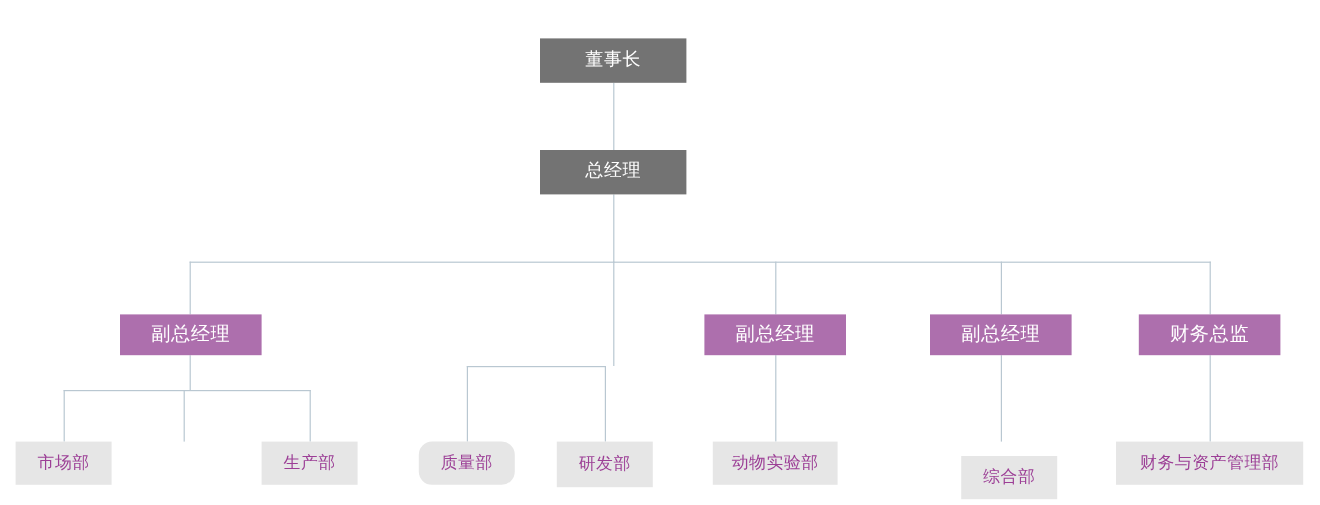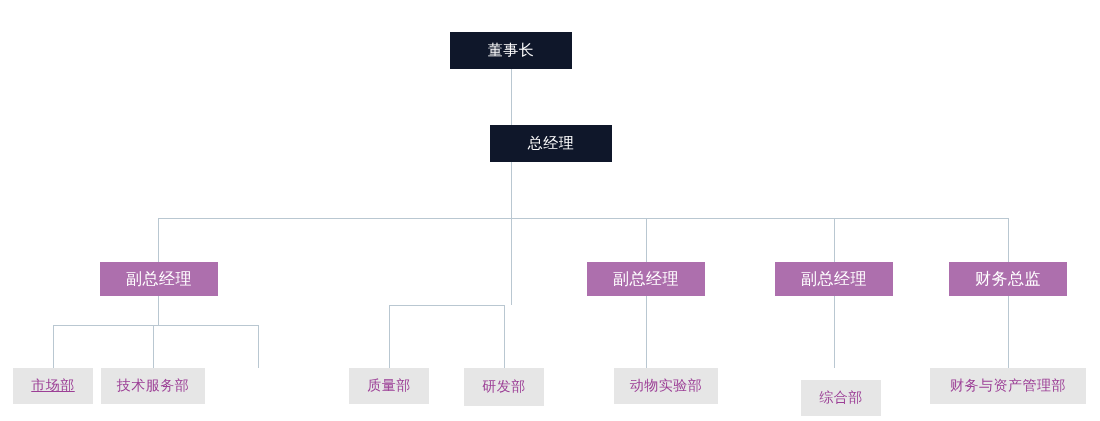--- a/index.html
+++ b/index.html
@@ -22,21 +22,21 @@
     box-sizing: border-box;
     display: flex;
     align-items: center;
     justify-content: center;
     text-align: center;
     line-height: 1.1;
     white-space: nowrap;
     letter-spacing: 0.5px;
   }
   .node-exec {
-    background: #0f172a;
+    background: #737373;
     color: #ffffff;
     font-size: 15px;
     height: 37px;
   }
   .node-vp {
     background: #ad6fad;
     color: #ffffff;
     font-size: 16px;
     height: 34px;
   }
@@ -76,28 +76,28 @@
   <div class="conn conn-h" style="left:389px;top:305px;width:116px;"></div>
   <div class="conn conn-v" style="left:389px;top:305px;height:63px;"></div>
   <div class="conn conn-v" style="left:504px;top:305px;height:63px;"></div>
 
   <div class="conn conn-v" style="left:646px;top:296px;height:72px;"></div>
   <div class="conn conn-v" style="left:834px;top:296px;height:72px;"></div>
   <div class="conn conn-v" style="left:1008px;top:296px;height:72px;"></div>
 
   <div class="node node-exec" style="left:450px;top:32px;width:122px;height:37px;">董事长</div>
 
-  <div class="node node-exec" style="left:450px;top:125px;width:122px;height:37px;margin-left:40px;">总经理</div>
+  <div class="node node-exec" style="left:450px;top:125px;width:122px;height:37px;">总经理</div>
 
   <div class="node node-vp" style="left:100px;top:262px;width:118px;height:34px;">副总经理</div>
   <div class="node node-vp" style="left:587px;top:262px;width:118px;height:34px;">副总经理</div>
   <div class="node node-vp" style="left:775px;top:262px;width:118px;height:34px;">副总经理</div>
   <div class="node node-vp" style="left:949px;top:262px;width:118px;height:34px;">财务总监</div>
 
-  <div class="node node-dept" style="left:13px;top:368px;width:80px;height:36px;text-decoration:underline;">市场部</div>
-  <div class="node node-dept" style="left:101px;top:368px;width:104px;height:36px;">技术服务部</div>
-  <div class="node node-dept" style="left:349px;top:368px;width:80px;height:36px;">质量部</div>
+  <div class="node node-dept" style="left:13px;top:368px;width:80px;height:36px;">市场部</div>
+  <div class="node node-dept" style="left:218px;top:368px;width:80px;height:36px;">生产部</div>
+  <div class="node node-dept" style="left:349px;top:368px;width:80px;height:36px;border-radius:11px;">质量部</div>
   <div class="node node-dept" style="left:464px;top:368px;width:80px;height:38px;">研发部</div>
-  <div class="node node-dept" style="left:594px;top:368px;width:104px;height:36px;margin-left:20px;">动物实验部</div>
+  <div class="node node-dept" style="left:594px;top:368px;width:104px;height:36px;">动物实验部</div>
   <div class="node node-dept" style="left:801px;top:368px;width:80px;height:36px;margin-top:12px;">综合部</div>
   <div class="node node-dept" style="left:930px;top:368px;width:156px;height:36px;">财务与资产管理部</div>
 
 </div>
 
 </body></html>

